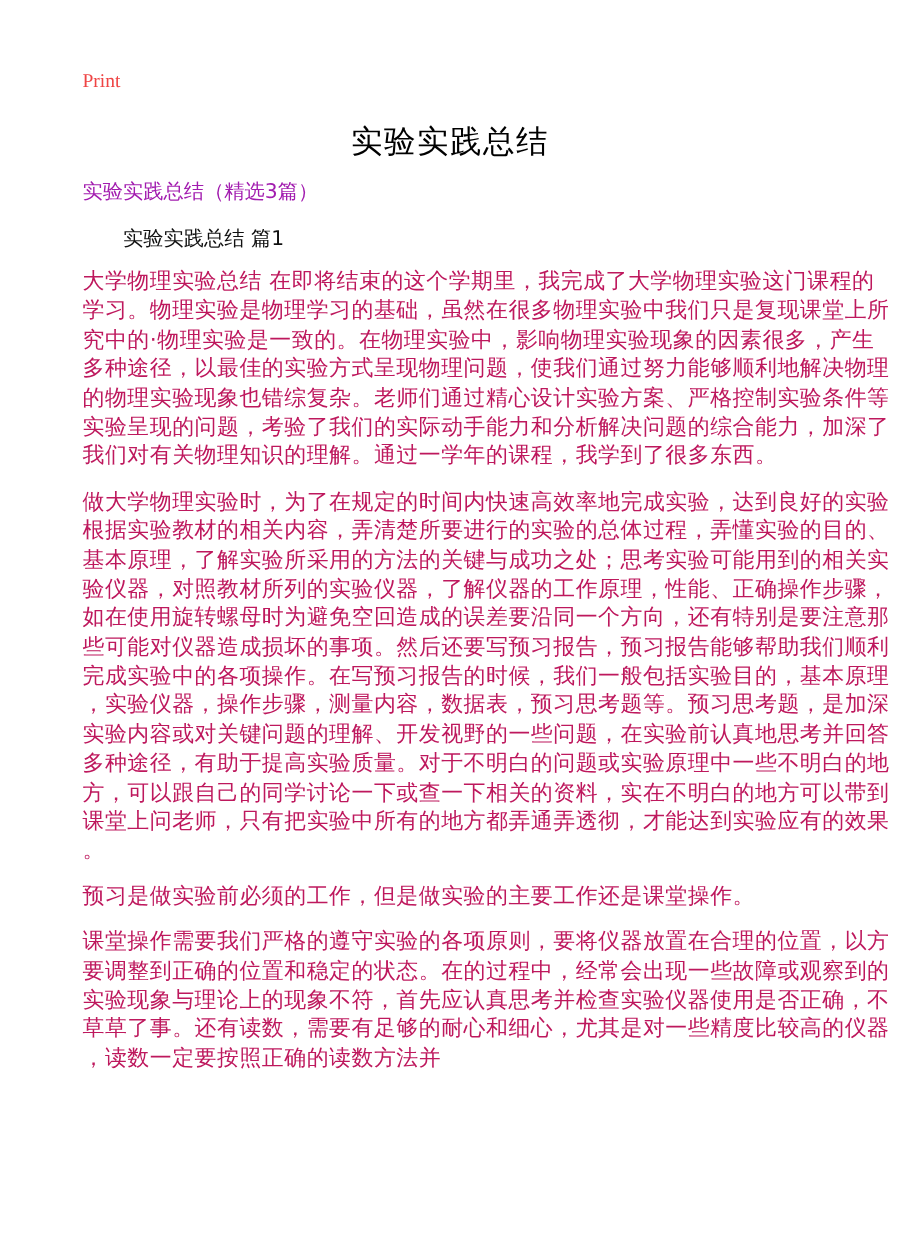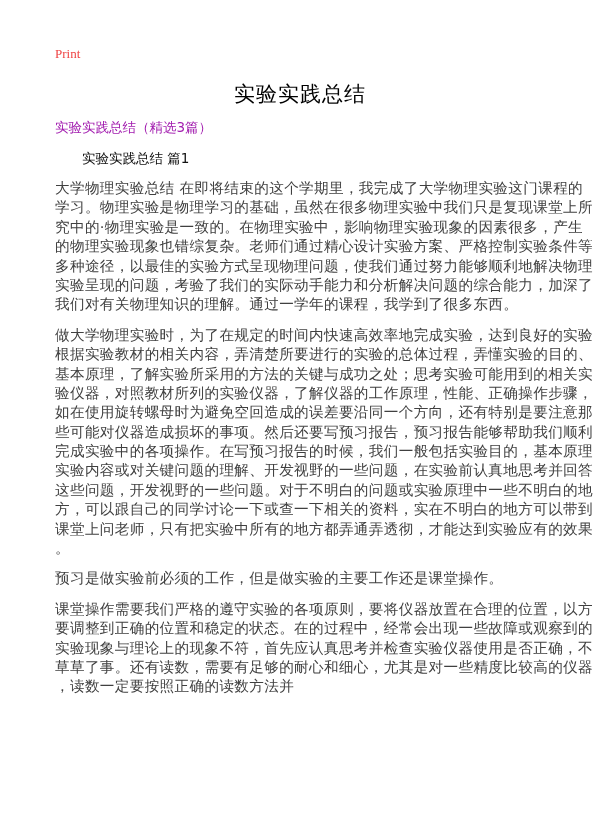--- a/index.html
+++ b/index.html
@@ -1,52 +1,53 @@
 <!DOCTYPE html>
 <html><head>
 <meta charset="utf-8">
 <style>
   html, body { margin: 0; padding: 0; background: #ffffff; }
   body { width: 600px; height: 828px; position: relative; overflow: hidden; color: #1a1a1a; }
   .print-label { position: absolute; left: 55px; top: 46px; font-family: "Liberation Serif", serif; font-size: 13px; color: #ef4444; text-align: center; }
   .doc-title { position: absolute; left: 0; width: 600px; top: 80px; text-align: center; font-family: "DejaVu Sans", sans-serif; font-size: 21px; color: #000000; letter-spacing: 1px; }
   .doc-subtitle { position: absolute; left: 55px; top: 119px; font-family: "DejaVu Sans", sans-serif; font-size: 13.5px; color: #a21caf; }
   .section-heading { position: absolute; left: 66px; top: 150px; font-family: "DejaVu Sans", sans-serif; font-size: 13.5px; font-weight: normal; color: #111; margin-left: 16px; }
-  .body { position: absolute; left: 55px; top: 178px; width: 500px; font-family: "DejaVu Sans", sans-serif; font-size: 14.6px; color: #404040; }
+  .body { position: absolute; left: 55px; top: 178px; width: 500px; font-family: "DejaVu Sans", sans-serif; font-size: 14.6px; color: #be185d; }
   .para { margin: 0 0 11px 0; }
   .line { display: block; height: 19.4px; line-height: 19.4px; white-space: nowrap; letter-spacing: 0.35px; }
 </style>
 </head>
 <body>
 
 <div class="print-label">Print</div>
 <div class="doc-title">实验实践总结</div>
 <div class="doc-subtitle">实验实践总结（精选3篇）</div>
 <div class="section-heading">实验实践总结 篇1</div>
 
 <div class="body">
   <div class="para">
     <span class="line">大学物理实验总结 在即将结束的这个学期里，我完成了大学物理实验这门课程的</span>
     <span class="line">学习。物理实验是物理学习的基础，虽然在很多物理实验中我们只是复现课堂上所</span>
     <span class="line">究中的·物理实验是一致的。在物理实验中，影响物理实验现象的因素很多，产生</span>
+    <span class="line">多种途径，以最佳的实验方式呈现物理问题，使我们通过努力能够顺利地解决物理</span>
     <span class="line">的物理实验现象也错综复杂。老师们通过精心设计实验方案、严格控制实验条件等</span>
-    <span class="line">多种途径，以最佳的实验方式呈现物理问题，使我们通过努力能够顺利地解决物理</span>
     <span class="line">实验呈现的问题，考验了我们的实际动手能力和分析解决问题的综合能力，加深了</span>
     <span class="line">我们对有关物理知识的理解。通过一学年的课程，我学到了很多东西。</span>
   </div>
   <div class="para">
     <span class="line">做大学物理实验时，为了在规定的时间内快速高效率地完成实验，达到良好的实验</span>
     <span class="line">根据实验教材的相关内容，弄清楚所要进行的实验的总体过程，弄懂实验的目的、</span>
     <span class="line">基本原理，了解实验所采用的方法的关键与成功之处；思考实验可能用到的相关实</span>
     <span class="line">验仪器，对照教材所列的实验仪器，了解仪器的工作原理，性能、正确操作步骤，</span>
     <span class="line">如在使用旋转螺母时为避免空回造成的误差要沿同一个方向，还有特别是要注意那</span>
     <span class="line">些可能对仪器造成损坏的事项。然后还要写预习报告，预习报告能够帮助我们顺利</span>
     <span class="line">完成实验中的各项操作。在写预习报告的时候，我们一般包括实验目的，基本原理</span>
+    <span class="line">，实验仪器，操作步骤，测量内容，数据表，预习思考题等。预习思考题，是加深</span>
     <span class="line">实验内容或对关键问题的理解、开发视野的一些问题，在实验前认真地思考并回答</span>
-    <span class="line">这些问题，开发视野的一些问题。对于不明白的问题或实验原理中一些不明白的地</span>
+    <span class="line">多种途径，有助于提高实验质量。对于不明白的问题或实验原理中一些不明白的地</span>
     <span class="line">方，可以跟自己的同学讨论一下或查一下相关的资料，实在不明白的地方可以带到</span>
     <span class="line">课堂上问老师，只有把实验中所有的地方都弄通弄透彻，才能达到实验应有的效果</span>
     <span class="line">。</span>
   </div>
   <div class="para">
     <span class="line">预习是做实验前必须的工作，但是做实验的主要工作还是课堂操作。</span>
   </div>
   <div class="para">
     <span class="line">课堂操作需要我们严格的遵守实验的各项原则，要将仪器放置在合理的位置，以方</span>
     <span class="line">要调整到正确的位置和稳定的状态。在的过程中，经常会出现一些故障或观察到的</span>

